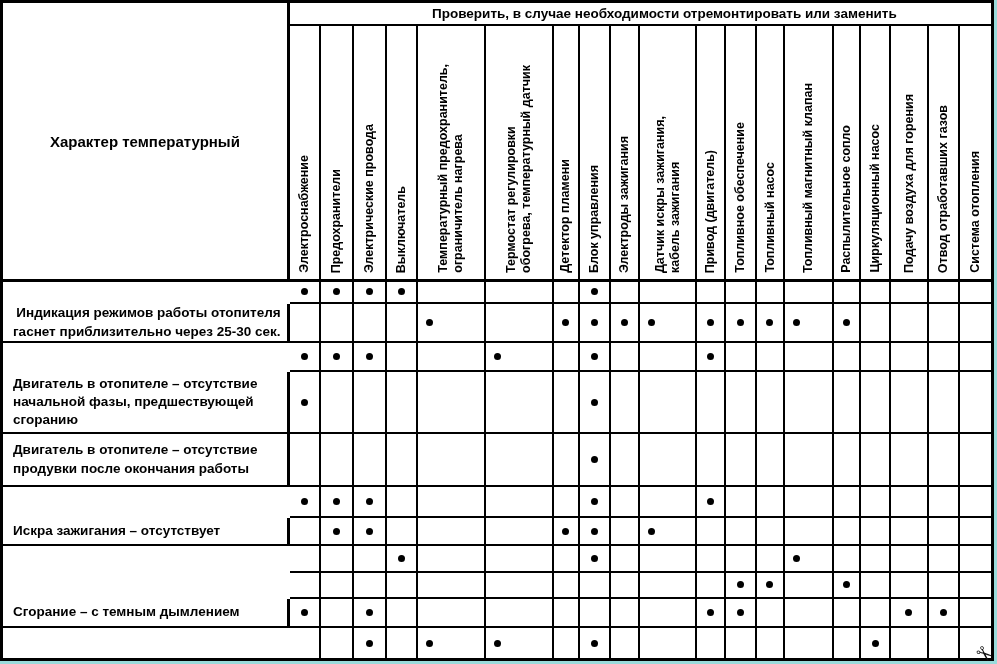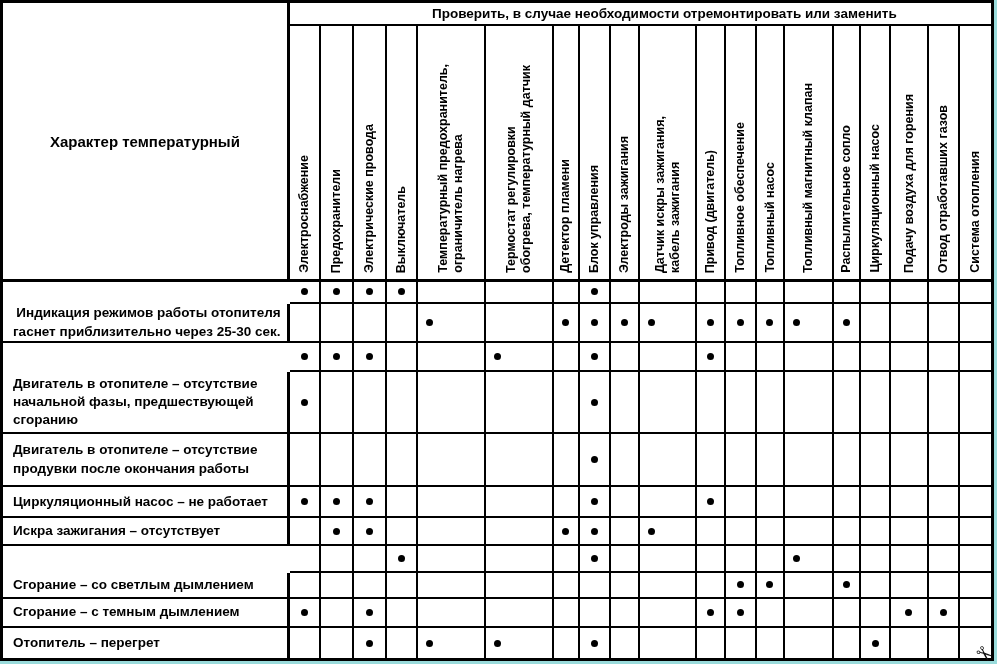--- a/index.html
+++ b/index.html
@@ -268,21 +268,20 @@
       <div class="cell dcell leftdot" style="grid-area: 7 / 11;"></div>
       <div class="cell dcell" style="grid-area: 7 / 12;"></div>
       <div class="cell dcell" style="grid-area: 7 / 13;"></div>
       <div class="cell dcell" style="grid-area: 7 / 14;"></div>
       <div class="cell dcell leftdot" style="grid-area: 7 / 15;"></div>
       <div class="cell dcell" style="grid-area: 7 / 16;"></div>
       <div class="cell dcell" style="grid-area: 7 / 17;"></div>
       <div class="cell dcell" style="grid-area: 7 / 18;"></div>
       <div class="cell dcell" style="grid-area: 7 / 19;"></div>
       <div class="cell dcell lastcol" style="grid-area: 7 / 20;"></div>
-      <div class="cell rlabel" style="grid-area: 8 / 1;">Циркуляционный насос – не работает</div>
       <div class="cell dcell" style="grid-area: 8 / 2;">
         <i class="dot"></i>
       </div>
       <div class="cell dcell" style="grid-area: 8 / 3;">
         <i class="dot"></i>
       </div>
       <div class="cell dcell" style="grid-area: 8 / 4;">
         <i class="dot"></i>
       </div>
       <div class="cell dcell" style="grid-area: 8 / 5;"></div>
@@ -353,21 +352,20 @@
       <div class="cell dcell" style="grid-area: 10 / 13;"></div>
       <div class="cell dcell" style="grid-area: 10 / 14;"></div>
       <div class="cell dcell leftdot" style="grid-area: 10 / 15;">
         <i class="dot"></i>
       </div>
       <div class="cell dcell" style="grid-area: 10 / 16;"></div>
       <div class="cell dcell" style="grid-area: 10 / 17;"></div>
       <div class="cell dcell" style="grid-area: 10 / 18;"></div>
       <div class="cell dcell" style="grid-area: 10 / 19;"></div>
       <div class="cell dcell lastcol" style="grid-area: 10 / 20;"></div>
-      <div class="cell rlabel" style="grid-area: 11 / 1;">Сгорание – со светлым дымлением</div>
       <div class="cell dcell" style="grid-area: 11 / 2;"></div>
       <div class="cell dcell" style="grid-area: 11 / 3;"></div>
       <div class="cell dcell" style="grid-area: 11 / 4;"></div>
       <div class="cell dcell" style="grid-area: 11 / 5;"></div>
       <div class="cell dcell leftdot" style="grid-area: 11 / 6;"></div>
       <div class="cell dcell leftdot" style="grid-area: 11 / 7;"></div>
       <div class="cell dcell" style="grid-area: 11 / 8;"></div>
       <div class="cell dcell" style="grid-area: 11 / 9;"></div>
       <div class="cell dcell" style="grid-area: 11 / 10;"></div>
       <div class="cell dcell leftdot" style="grid-area: 11 / 11;"></div>
@@ -411,21 +409,20 @@
       <div class="cell dcell leftdot" style="grid-area: 12 / 15;"></div>
       <div class="cell dcell" style="grid-area: 12 / 16;"></div>
       <div class="cell dcell" style="grid-area: 12 / 17;"></div>
       <div class="cell dcell" style="grid-area: 12 / 18;">
         <i class="dot"></i>
       </div>
       <div class="cell dcell" style="grid-area: 12 / 19;">
         <i class="dot"></i>
       </div>
       <div class="cell dcell lastcol" style="grid-area: 12 / 20;"></div>
-      <div class="cell rlabel lastrow" style="grid-area: 13 / 1;">Отопитель – перегрет</div>
       <div class="cell dcell lastrow" style="grid-area: 13 / 2;"></div>
       <div class="cell dcell lastrow" style="grid-area: 13 / 3;"></div>
       <div class="cell dcell lastrow" style="grid-area: 13 / 4;">
         <i class="dot"></i>
       </div>
       <div class="cell dcell lastrow" style="grid-area: 13 / 5;"></div>
       <div class="cell dcell leftdot lastrow" style="grid-area: 13 / 6;">
         <i class="dot"></i>
       </div>
       <div class="cell dcell leftdot lastrow" style="grid-area: 13 / 7;">

